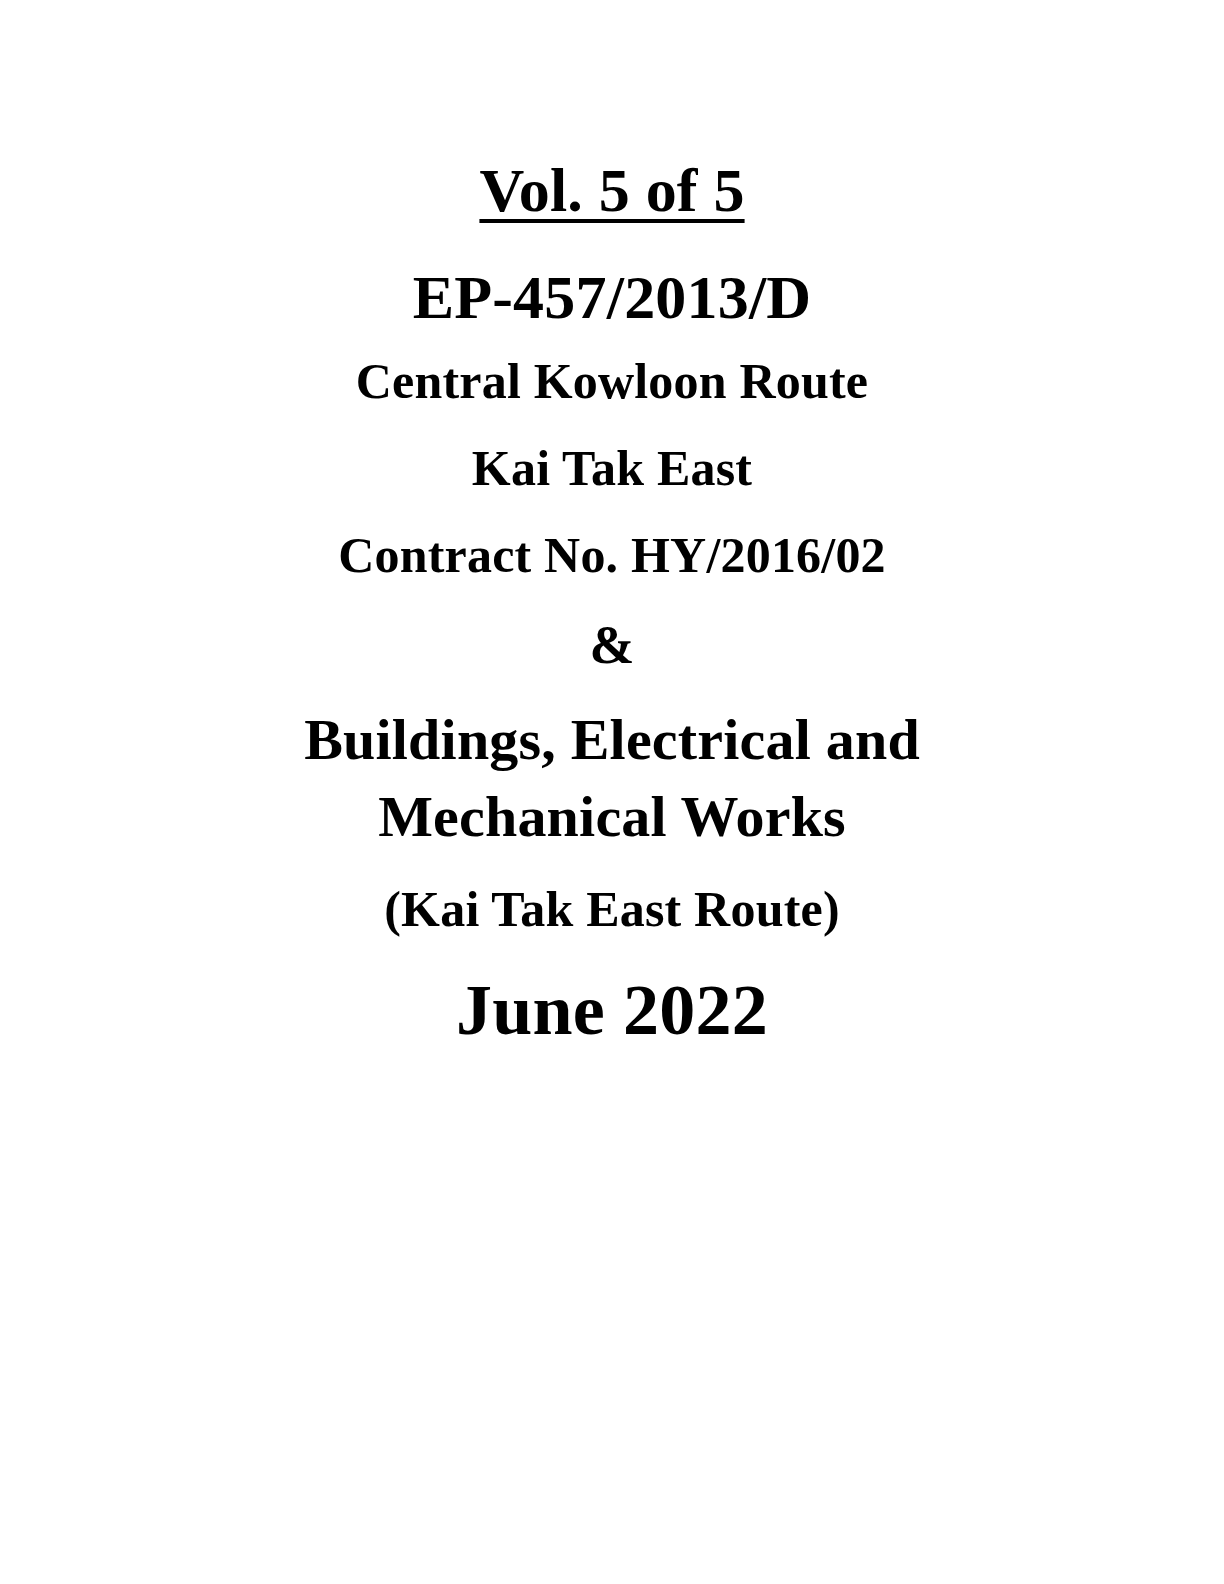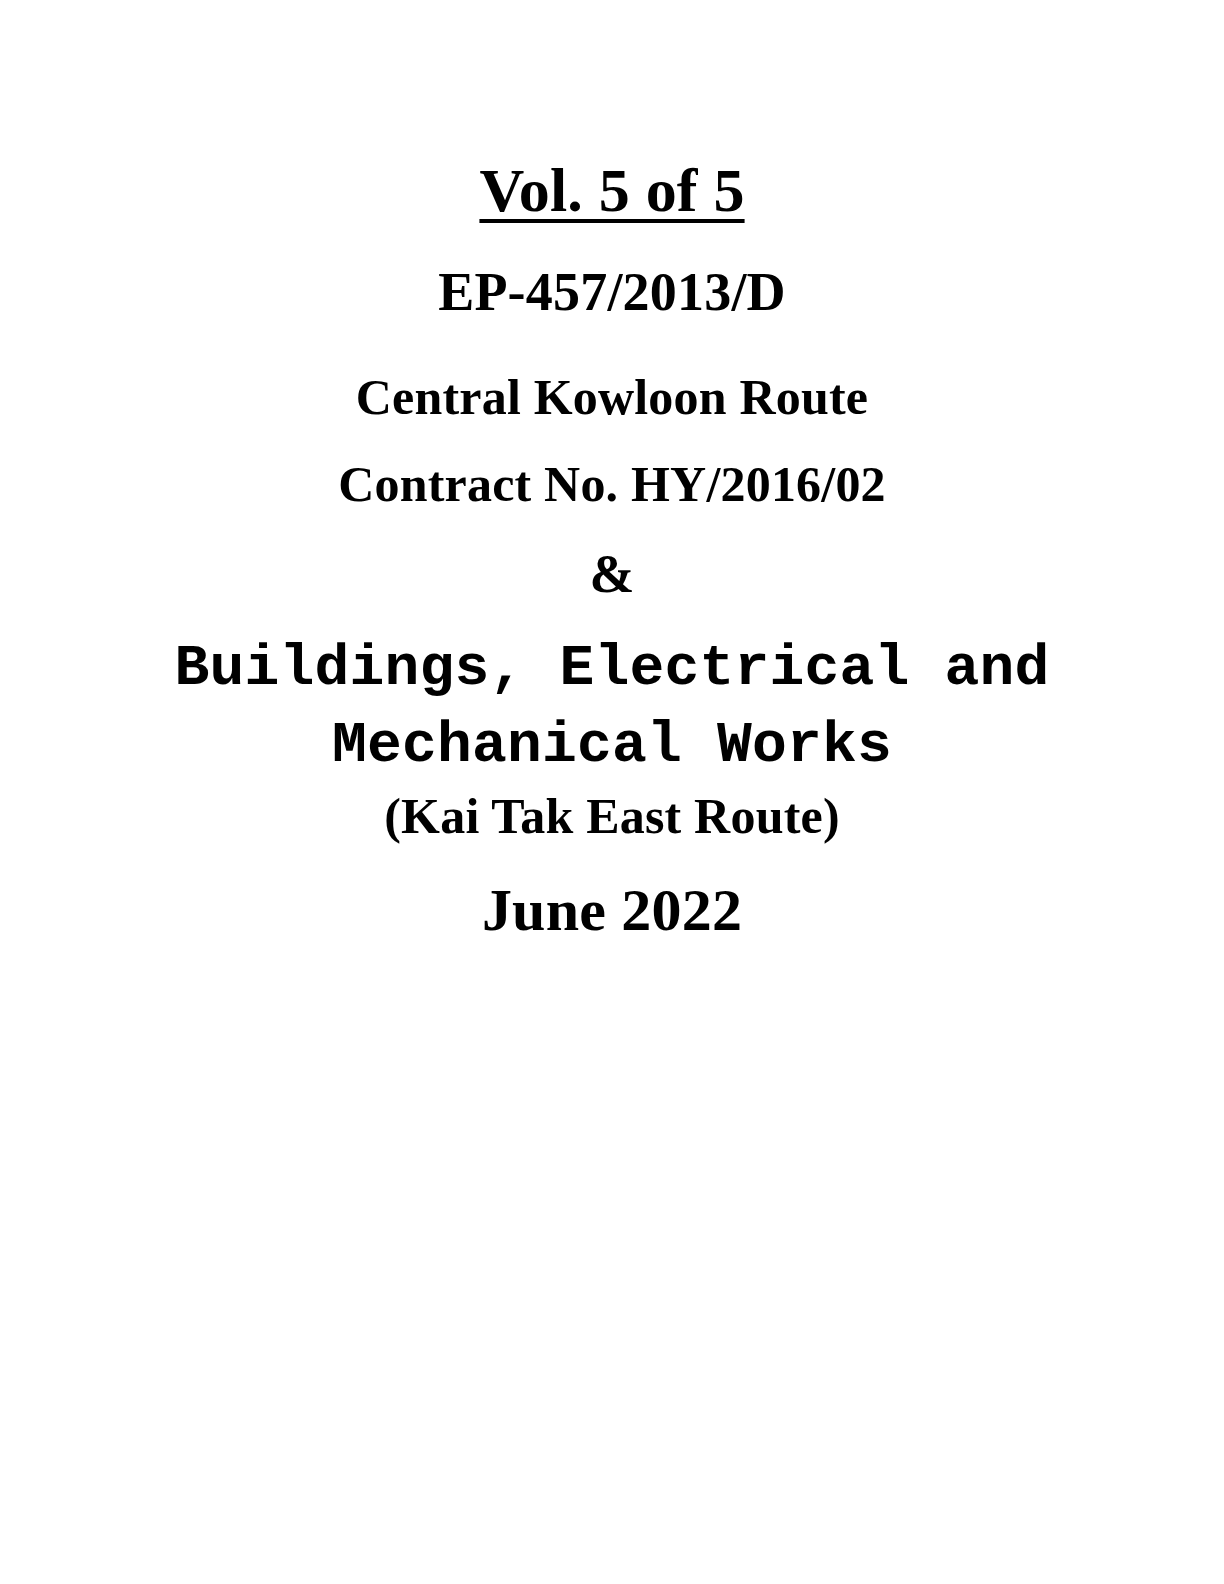--- a/index.html
+++ b/index.html
@@ -34,50 +34,51 @@
   }
   .l-volume {
     font-size: 62px;
     text-decoration: underline;
     text-underline-offset: 8px;
     text-decoration-thickness: 4px;
     margin-bottom: 26px;
     text-align: center;
   }
   .l-ref {
-    font-size: 54px;
-    margin-bottom: 38px;
+    font-size: 62px;
+    margin-bottom: 12px;
   }
   .l-big {
     font-size: 50px;
     margin-bottom: 22px;
   }
   .l-amp {
     font-size: 54px;
     margin-bottom: 22px;
   }
   .l-wrap {
     font-size: 58px;
+    margin-bottom: 22px;
     line-height: 1.32;
     padding: 0 40px;
-    font-family: Liberation Mono, monospace;
   }
   .l-date {
-    font-size: 60px;
+    font-size: 72px;
     margin-bottom: 8px;
     font-family: Liberation Serif, serif;
   }
 </style>
 </head>
 <body>
 
 <div class="page">
   <div class="title-block">
     <div class="line l-volume">Vol. 5 of 5</div>
     <div class="line l-ref">EP-457/2013/D</div>
     <div class="line l-big">Central Kowloon Route</div>
+    <div class="line l-big">Kai Tak East</div>
     <div class="line l-big">Contract No. HY/2016/02</div>
     <div class="line l-amp">&amp;</div>
     <div class="line l-wrap">Buildings, Electrical and Mechanical Works</div>
     <div class="line l-big">(Kai Tak East Route)</div>
     <div class="line l-date">June 2022</div>
   </div>
 </div>
 
 </body></html>

